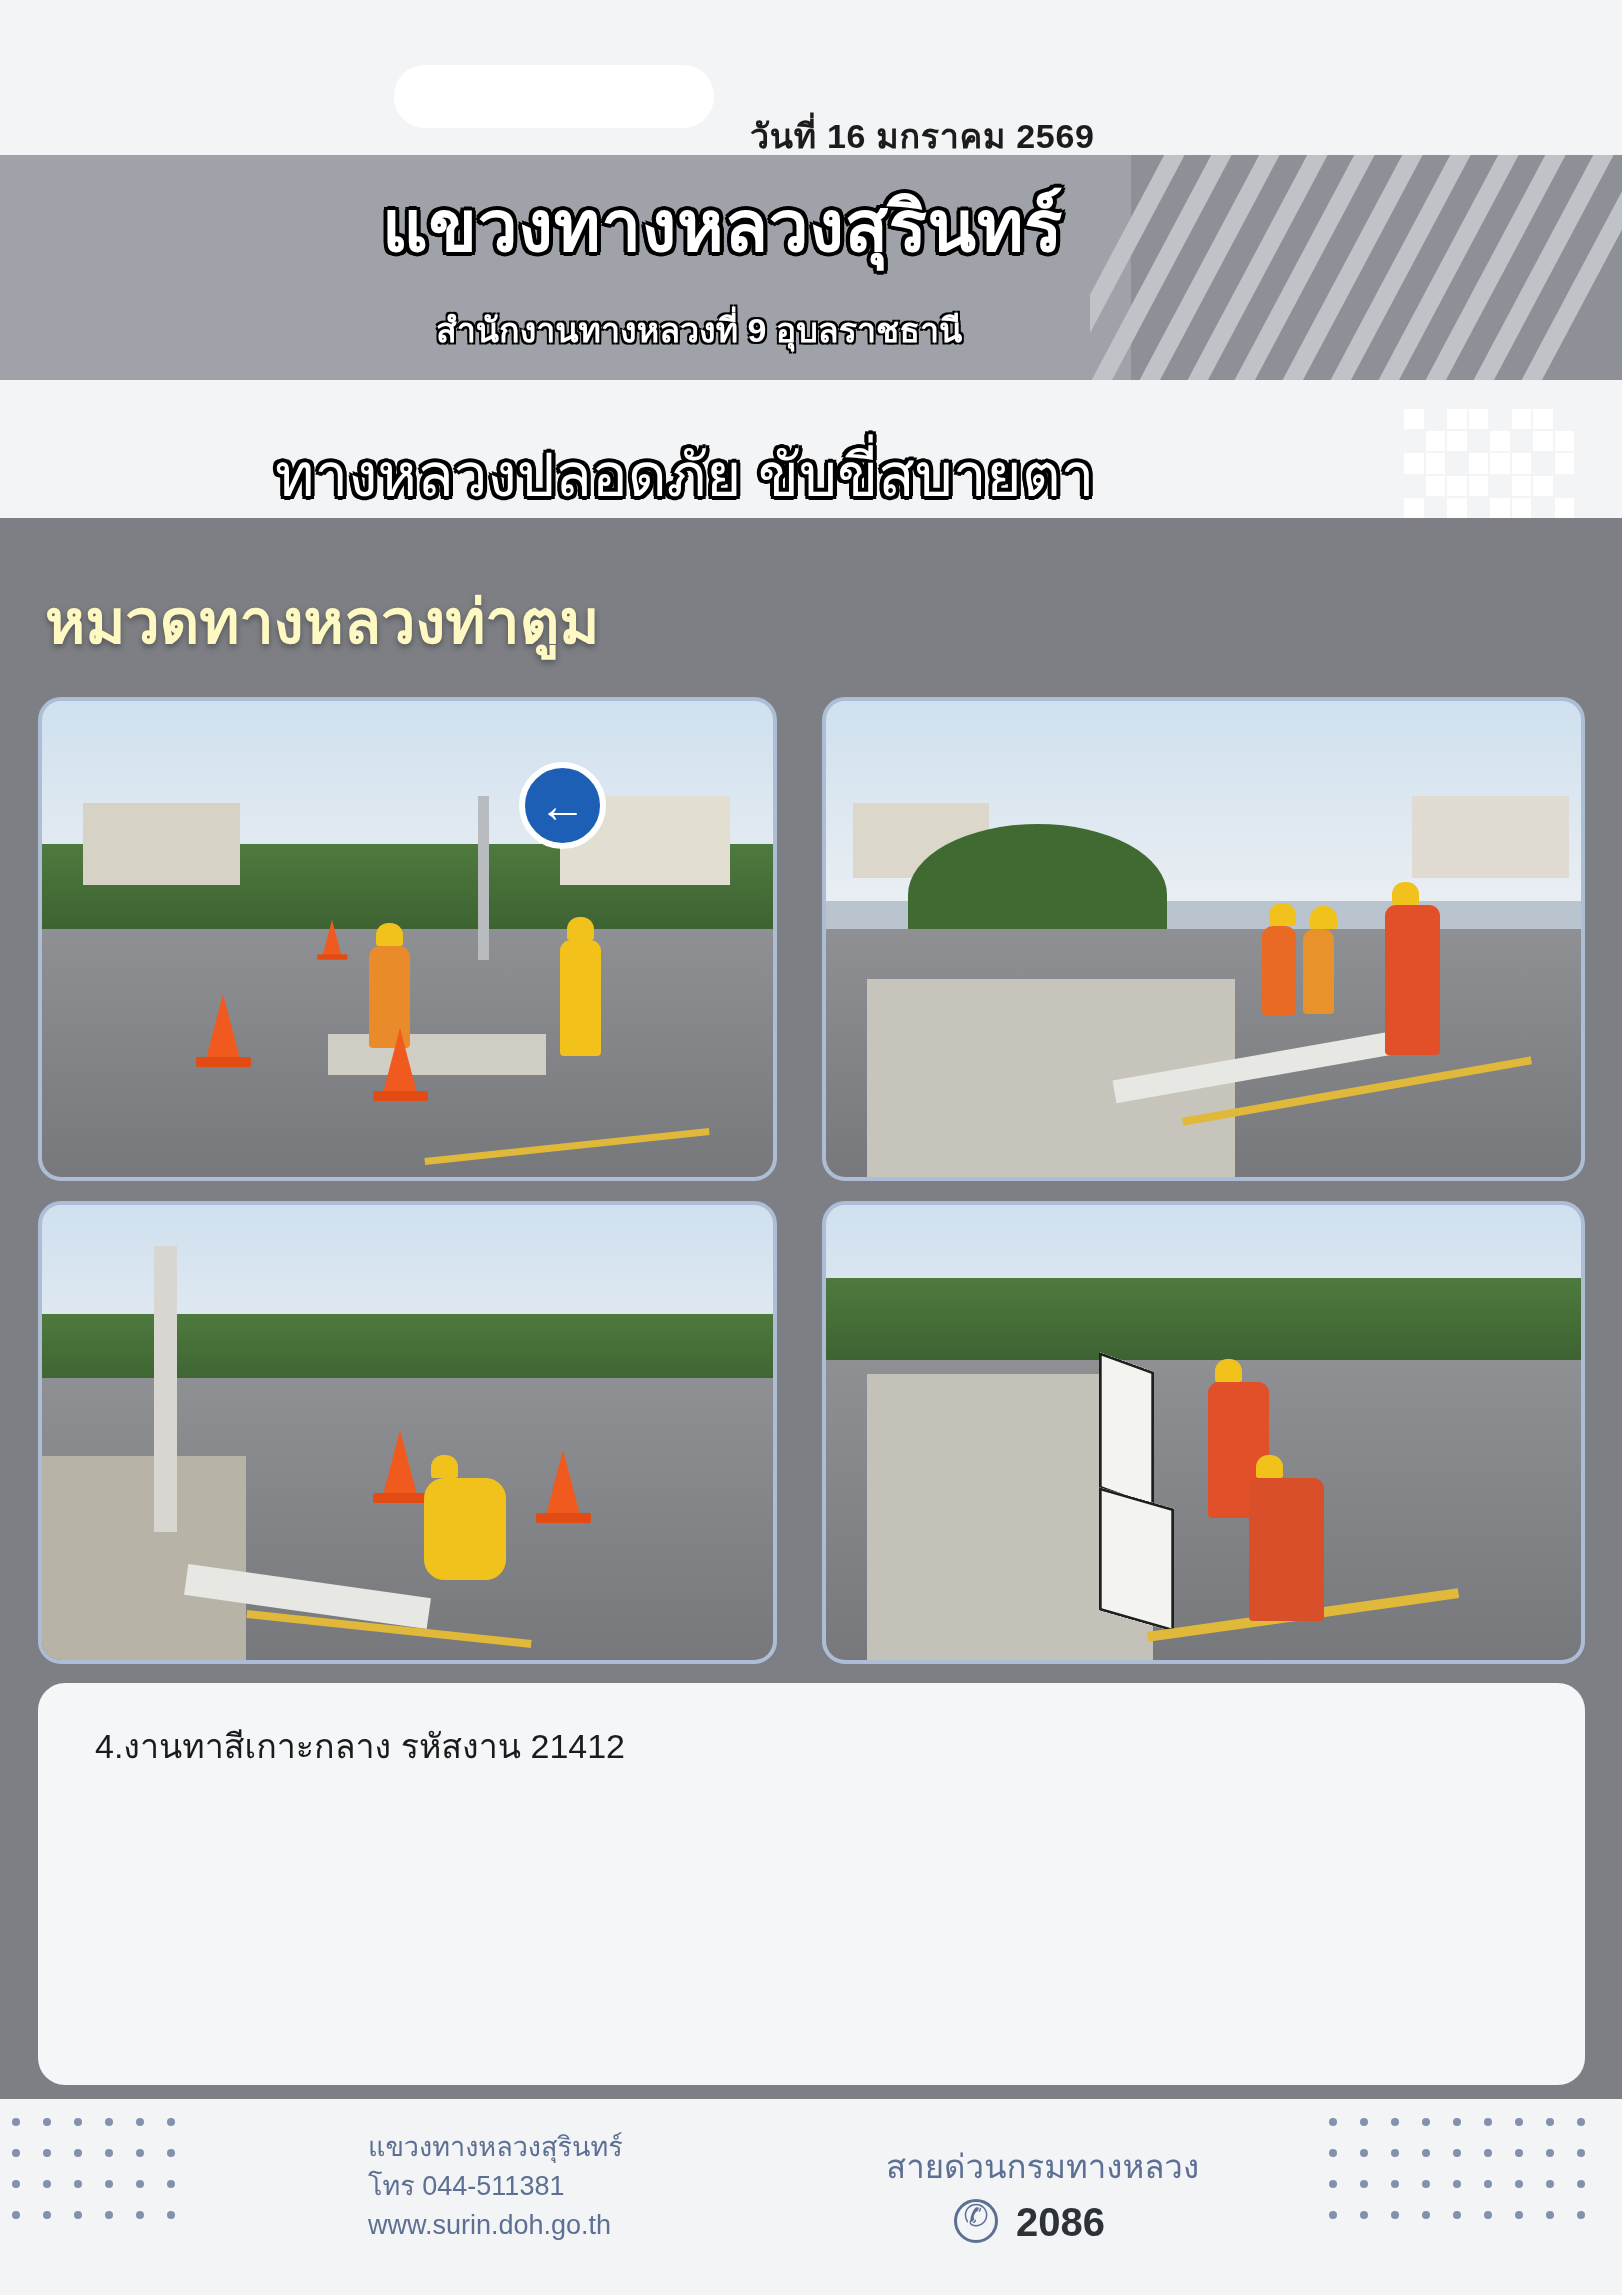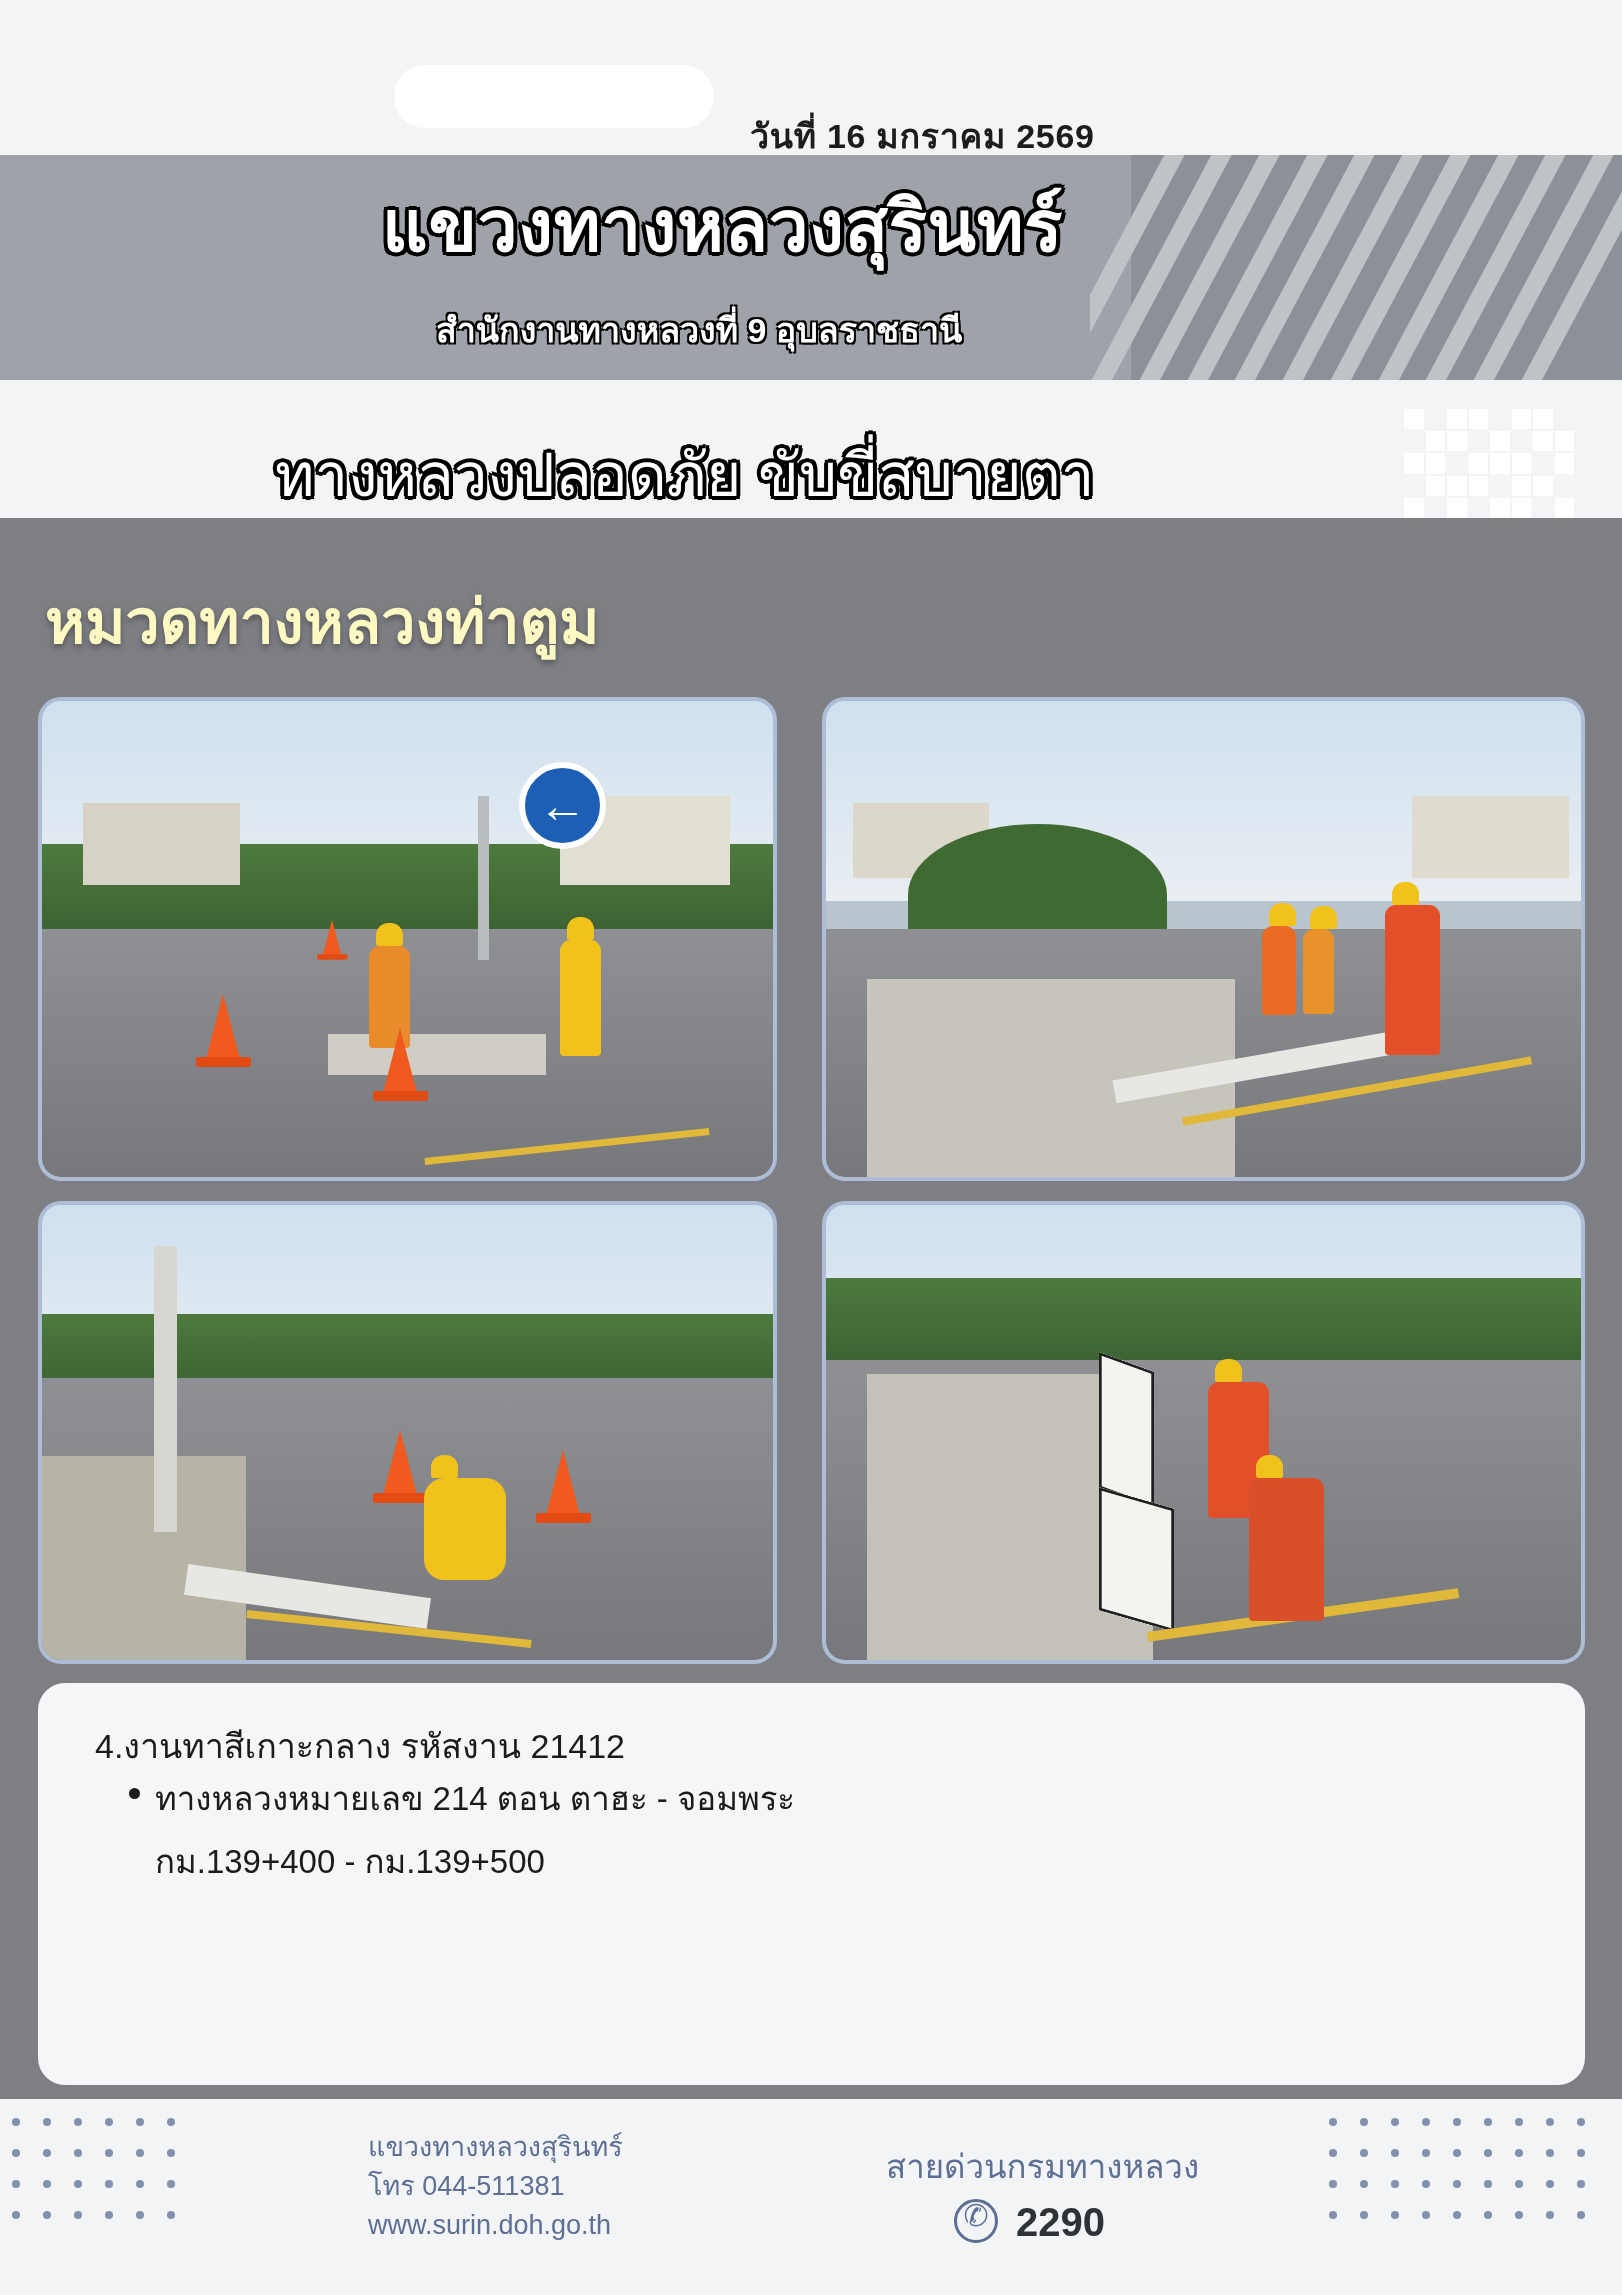--- a/index.html
+++ b/index.html
@@ -430,27 +430,20 @@
     <div class="sidewalk" style="left:41px;bottom:0;width:286px;height:286px;background:#c4c1b8"></div>
     <div class="barrier" style="left:273px;top:157px;width:55px;height:136px;transform:skewY(20deg)"></div>
     <div class="barrier" style="left:273px;top:293px;width:75px;height:123px;transform:skewY(16deg)"></div>
     <div class="line-y" style="left:320px;bottom:41px;width:314px;height:9.5px;transform:rotate(-8deg)"></div>
     <div class="worker" style="left:382px;top:177px;background:#e2502a;width:61px;height:136px"></div>
     <div class="worker" style="left:423px;top:273px;background:#d94f2a;width:75px;height:143px"></div>
   </div>
 
   <div class="text-card"></div>
   <div class="work-line">4.งานทาสีเกาะกลาง รหัสงาน 21412</div>
-  <div class="bullet-row">
-    <span class="dot"></span>
-    <span class="bullet-lines">
-      <div>ทางหลวงหมายเลข 214 ตอน ตาฮะ - จอมพระ</div>
-      <div>กม.139+400 - กม.139+500</div>
-    </span>
-  </div>
 
   <div class="footer"></div>
   <div class="dots-left">
     <i></i>
       <i></i>
       <i></i>
       <i></i>
       <i></i>
       <i></i>
     <i></i>
@@ -510,16 +503,16 @@
       <i></i>
       <i></i>
   </div>
   <div class="f-addr">
     <div>แขวงทางหลวงสุรินทร์</div>
     <div>โทร 044-511381</div>
     <div>www.surin.doh.go.th</div>
   </div>
   <div class="f-hotline">สายด่วนกรมทางหลวง</div>
   <div class="phone-icon"></div>
-  <div class="f-number">2290</div>
+  <div class="f-number">2086</div>
 
 </div>
 
 
 </body></html>

